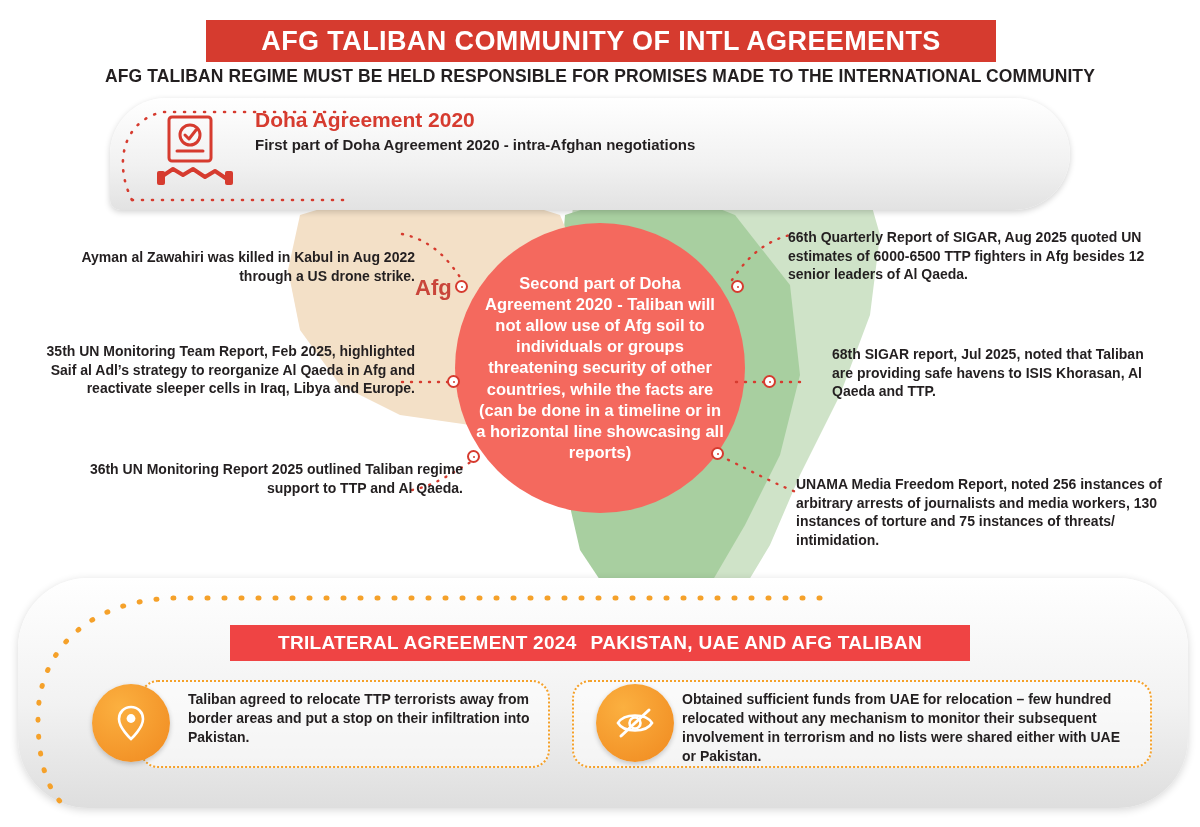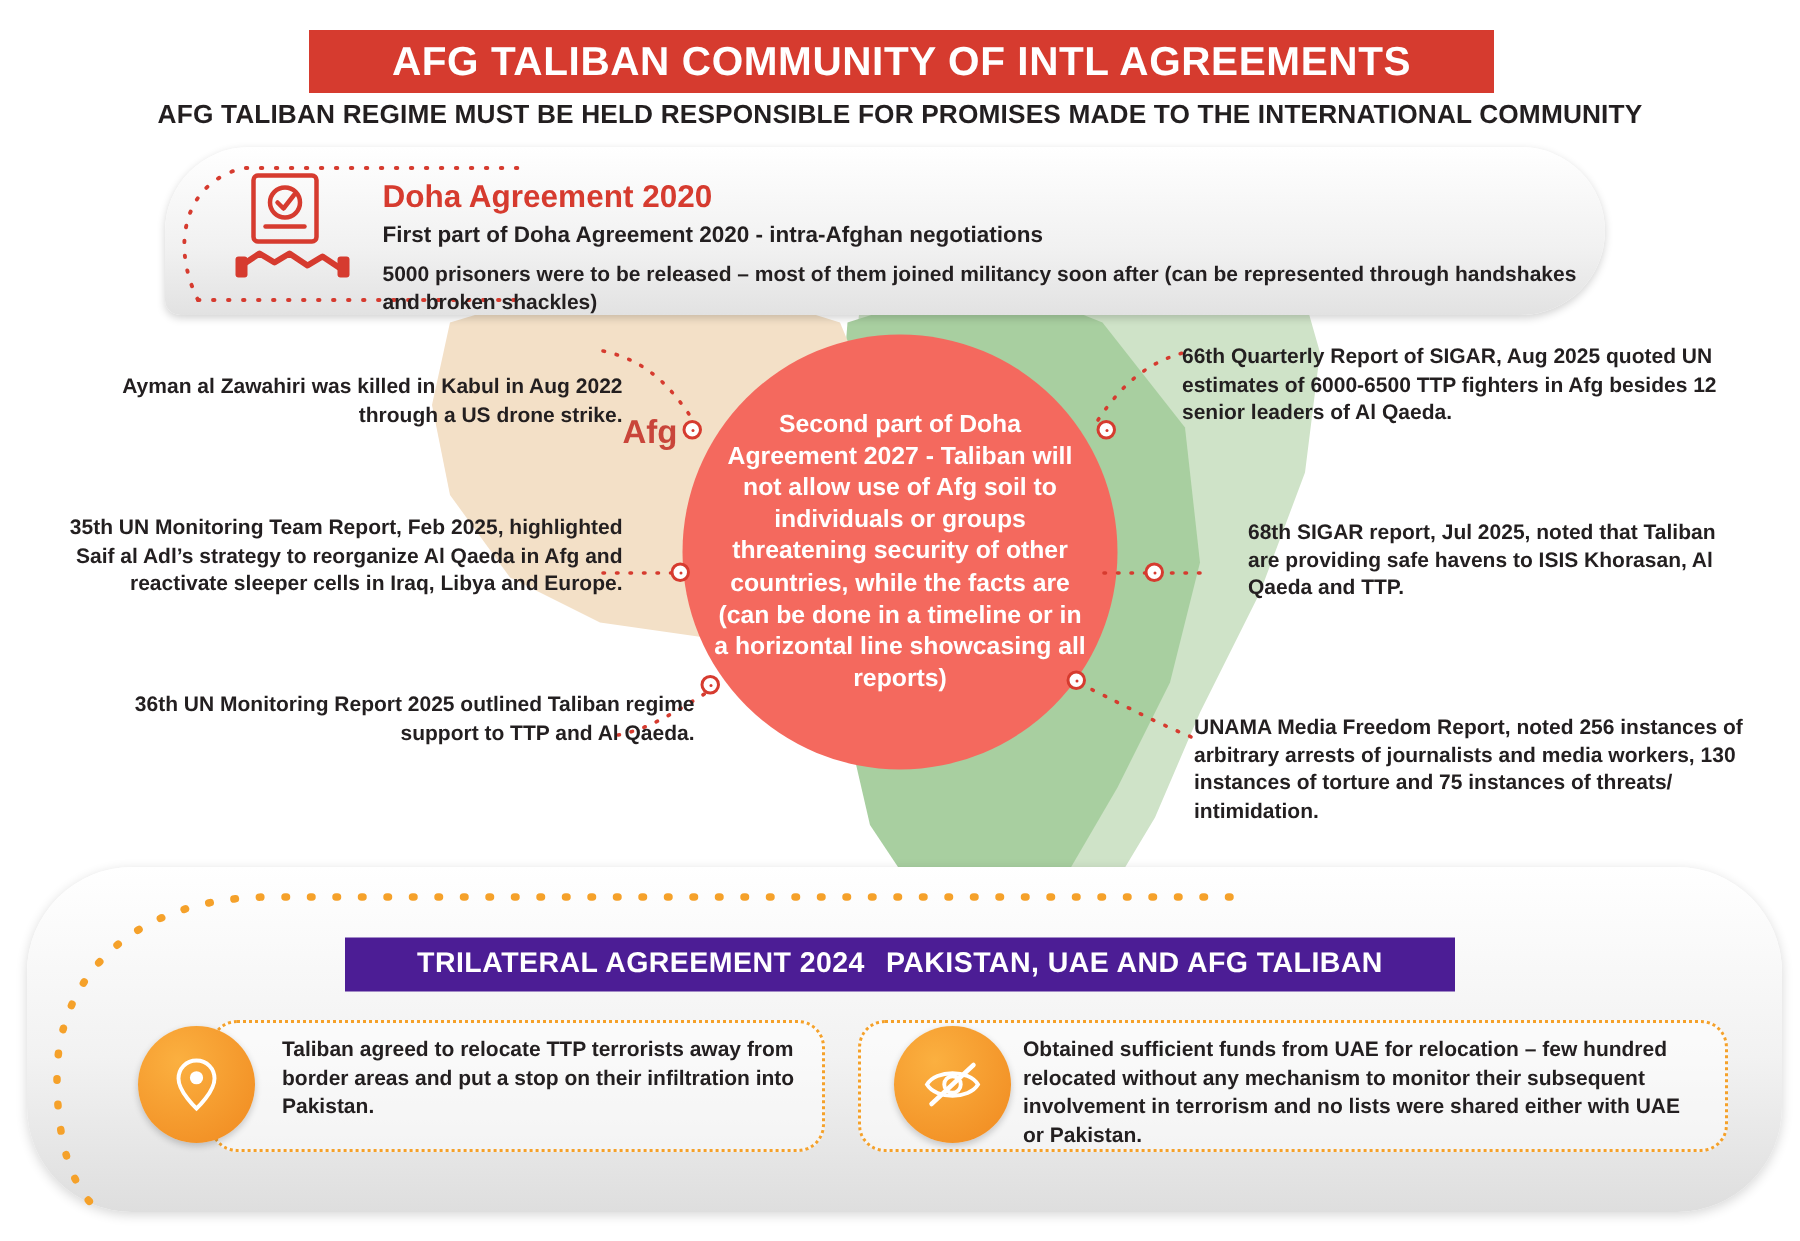--- a/index.html
+++ b/index.html
@@ -40,21 +40,21 @@
     box-shadow:0 2px 6px rgba(0,0,0,.18);
     z-index:3;
   }
   .doha-dots{
     position:absolute; left:118px; top:104px; width:240px; height:104px; z-index:4;
     pointer-events:none;
   }
   .doha-icon{
     position:absolute; left:155px; top:115px; width:80px; height:78px; z-index:5;
   }
-  .doha-text{ position:absolute; left:255px; top:120px; width:800px; z-index:5; }
+  .doha-text{ position:absolute; left:255px; top:108px; width:800px; z-index:5; }
   .doha-h{ color:#d63b2f; font-size:21px; font-weight:bold; margin:0 0 4px 0; }
   .doha-s{ font-size:15px; font-weight:bold; margin:0 0 8px 0; color:#231f20; }
   .doha-b{ font-size:14px; font-weight:bold; line-height:1.35; color:#231f20; margin:0; }
 
   
   .center-circle{
     position:absolute; left:455px; top:223px; width:290px; height:290px;
     border-radius:50%; background:#f4695e;
     display:flex; align-items:center; justify-content:center;
     z-index:3;
@@ -86,21 +86,21 @@
   
   .tri-panel{
     position:absolute; left:18px; top:578px; width:1170px; height:230px;
     background:linear-gradient(180deg,#ffffff 0%, #f2f2f2 55%, #dedede 100%);
     border-radius:70px;
     box-shadow:0 2px 8px rgba(0,0,0,.16);
     z-index:3;
   }
   .tri-band{
     position:absolute; left:230px; top:625px; width:740px; height:36px;
-    background:#4c1d95; color:#ffffff;
+    background:#ef4444; color:#ffffff;
     display:flex; align-items:center; justify-content:center; gap:14px;
     font-size:19px; font-weight:bold; letter-spacing:.3px;
     z-index:5;
   }
   .tri-card{
     position:absolute; top:680px; height:88px;
     border:2px dotted #f5a12a; border-radius:18px;
     background:rgba(255,255,255,.55);
     z-index:4;
   }
@@ -156,25 +156,24 @@
     <path d="M30 20 l4 4 l7 -9" fill="none" stroke="#d63b2f" stroke-width="3" stroke-linecap="round" stroke-linejoin="round"></path>
     <line x1="22" y1="36" x2="48" y2="36" stroke="#d63b2f" stroke-width="3" stroke-linecap="round"></line>
     <path d="M6 62 l12 -8 l10 6 l10 -6 l12 8 l10 -6 l12 8" fill="none" stroke="#d63b2f" stroke-width="4" stroke-linecap="round" stroke-linejoin="round"></path>
     <rect x="2" y="56" width="8" height="14" rx="2" fill="#d63b2f"></rect>
     <rect x="70" y="56" width="8" height="14" rx="2" fill="#d63b2f"></rect>
   </svg>
 </div>
 <div class="doha-text">
   <p class="doha-h">Doha Agreement 2020</p>
   <p class="doha-s">First part of Doha Agreement 2020 - intra-Afghan negotiations</p>
-  <p class="doha-b">5000 prisoners were to be released – most of them joined militancy soon after (can be represented through handshakes and broken shackles)</p>
 </div>
 
 <div class="center-circle">
-  <p>Second part of Doha Agreement 2027 - Taliban will not allow use of Afg soil to individuals or groups threatening security of other countries, while the facts are (can be done in a timeline or in a horizontal line showcasing all reports)</p>
+  <p>Second part of Doha Agreement 2020 - Taliban will not allow use of Afg soil to individuals or groups threatening security of other countries, while the facts are (can be done in a timeline or in a horizontal line showcasing all reports)</p>
 </div>
 
 <svg class="dotline" style="left:400px; top:230px; width:80px; height:60px;" viewBox="0 0 80 60" aria-hidden="true">
   <path d="M2,4 C30,10 46,26 62,50" fill="none" stroke="#d63b2f" stroke-width="2.4" stroke-linecap="round" stroke-dasharray="1 8"></path>
 </svg>
 <svg class="dotline" style="left:400px; top:372px; width:70px; height:20px;" viewBox="0 0 70 20" aria-hidden="true">
   <path d="M2,10 L60,10" fill="none" stroke="#d63b2f" stroke-width="2.4" stroke-linecap="round" stroke-dasharray="1 8"></path>
 </svg>
 <svg class="dotline" style="left:408px; top:456px; width:80px; height:40px;" viewBox="0 0 80 40" aria-hidden="true">
   <path d="M4,34 C26,30 46,16 66,4" fill="none" stroke="#d63b2f" stroke-width="2.4" stroke-linecap="round" stroke-dasharray="1 8"></path>

